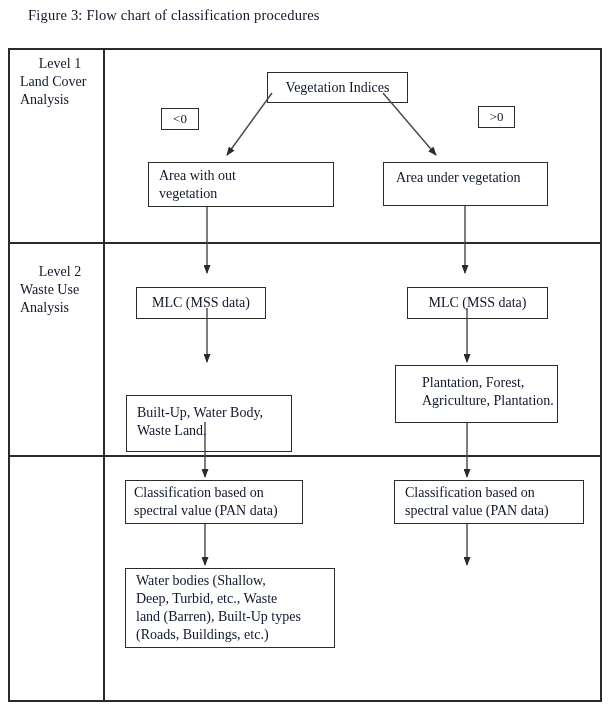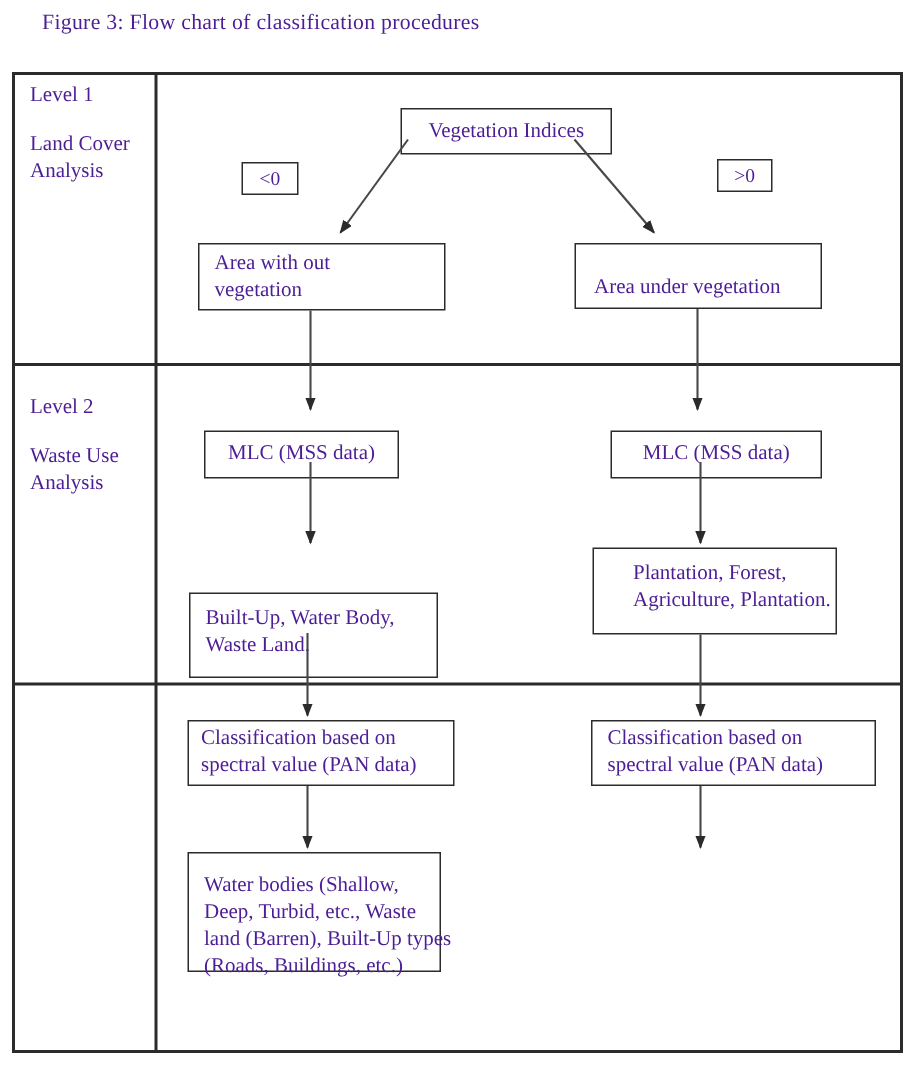--- a/index.html
+++ b/index.html
@@ -6,21 +6,21 @@
     margin: 0;
     padding: 0;
     background: #ffffff;
   }
   #page {
     position: relative;
     width: 615px;
     height: 710px;
     background: #ffffff;
     font-family: "Liberation Serif", "DejaVu Serif", serif;
-    color: #4c1d95;
+    color: #0f172a;
     overflow: hidden;
   }
   .figure-title {
     position: absolute;
     left: 28px;
     top: 7px;
     font-size: 14.5px;
     letter-spacing: 0.2px;
   }
   .frame {
@@ -50,22 +50,22 @@
   #h-div-1 { top: 242px; }
   #h-div-2 { top: 455px; }
 
   .level-label {
     position: absolute;
     left: 20px;
     width: 80px;
     font-size: 14px;
     line-height: 18px;
   }
-  .level-name { white-space: pre; }
-  .level-subtitle { white-space: pre-line; margin-top: 15px; }
+  .level-name { white-space: pre; text-align: center; }
+  .level-subtitle { white-space: pre-line; }
 
   .node {
     position: absolute;
     border: 1.5px solid #2b2b2b;
     box-sizing: border-box;
     background: #ffffff;
     font-size: 14px;
     line-height: 18px;
     white-space: pre;
   }
@@ -73,29 +73,29 @@
     display: flex;
     align-items: center;
     justify-content: center;
     text-align: center;
     margin-top: 11px;
   }
 
   #node-veg        { left: 267px; top: 61px;  width: 141px; height: 31px; }
   #node-lt0        { left: 161px; top: 97px;  width: 38px;  height: 22px; font-size: 13px; }
   #node-gt0        { left: 478px; top: 95px;  width: 37px;  height: 22px; font-size: 13px; }
-  #node-area-left  { left: 132px; top: 162px; width: 165px; height: 45px; padding: 4px 10px; }
-  #node-area-right { left: 383px; top: 162px; width: 165px; height: 44px; padding: 20px 12px; }
+  #node-area-left  { left: 148px; top: 162px; width: 186px; height: 45px; padding: 4px 10px; }
+  #node-area-right { left: 383px; top: 162px; width: 165px; height: 44px; padding: 6px 12px; }
   #node-mlc-left   { left: 136px; top: 276px; width: 130px; height: 32px; }
   #node-mlc-right  { left: 407px; top: 276px; width: 141px; height: 32px; }
   #node-use-left   { left: 126px; top: 365px; width: 166px; height: 57px; padding: 8px 10px; margin-top: 30px; }
   #node-use-right  { left: 395px; top: 365px; width: 163px; height: 58px; padding: 8px 26px; }
   #node-cls-left   { left: 125px; top: 480px; width: 178px; height: 44px; padding: 3px 8px; }
   #node-cls-right  { left: 394px; top: 480px; width: 190px; height: 44px; padding: 3px 10px; }
-  #node-sp-left    { left: 125px; top: 568px; width: 169px; height: 80px; padding: 13px 10px; font-family: Liberation Serif, serif; }
+  #node-sp-left    { left: 125px; top: 568px; width: 210px; height: 80px; padding: 3px 10px; font-family: Liberation Serif, serif; }
   #node-sp-right   { left: 394px; top: 568px; width: 190px; height: 102px; padding: 5px 10px; }
 
   #connector-layer {
     position: absolute;
     left: 0;
     top: 0;
     pointer-events: none;
   }
   .connector {
     stroke: #474747;

